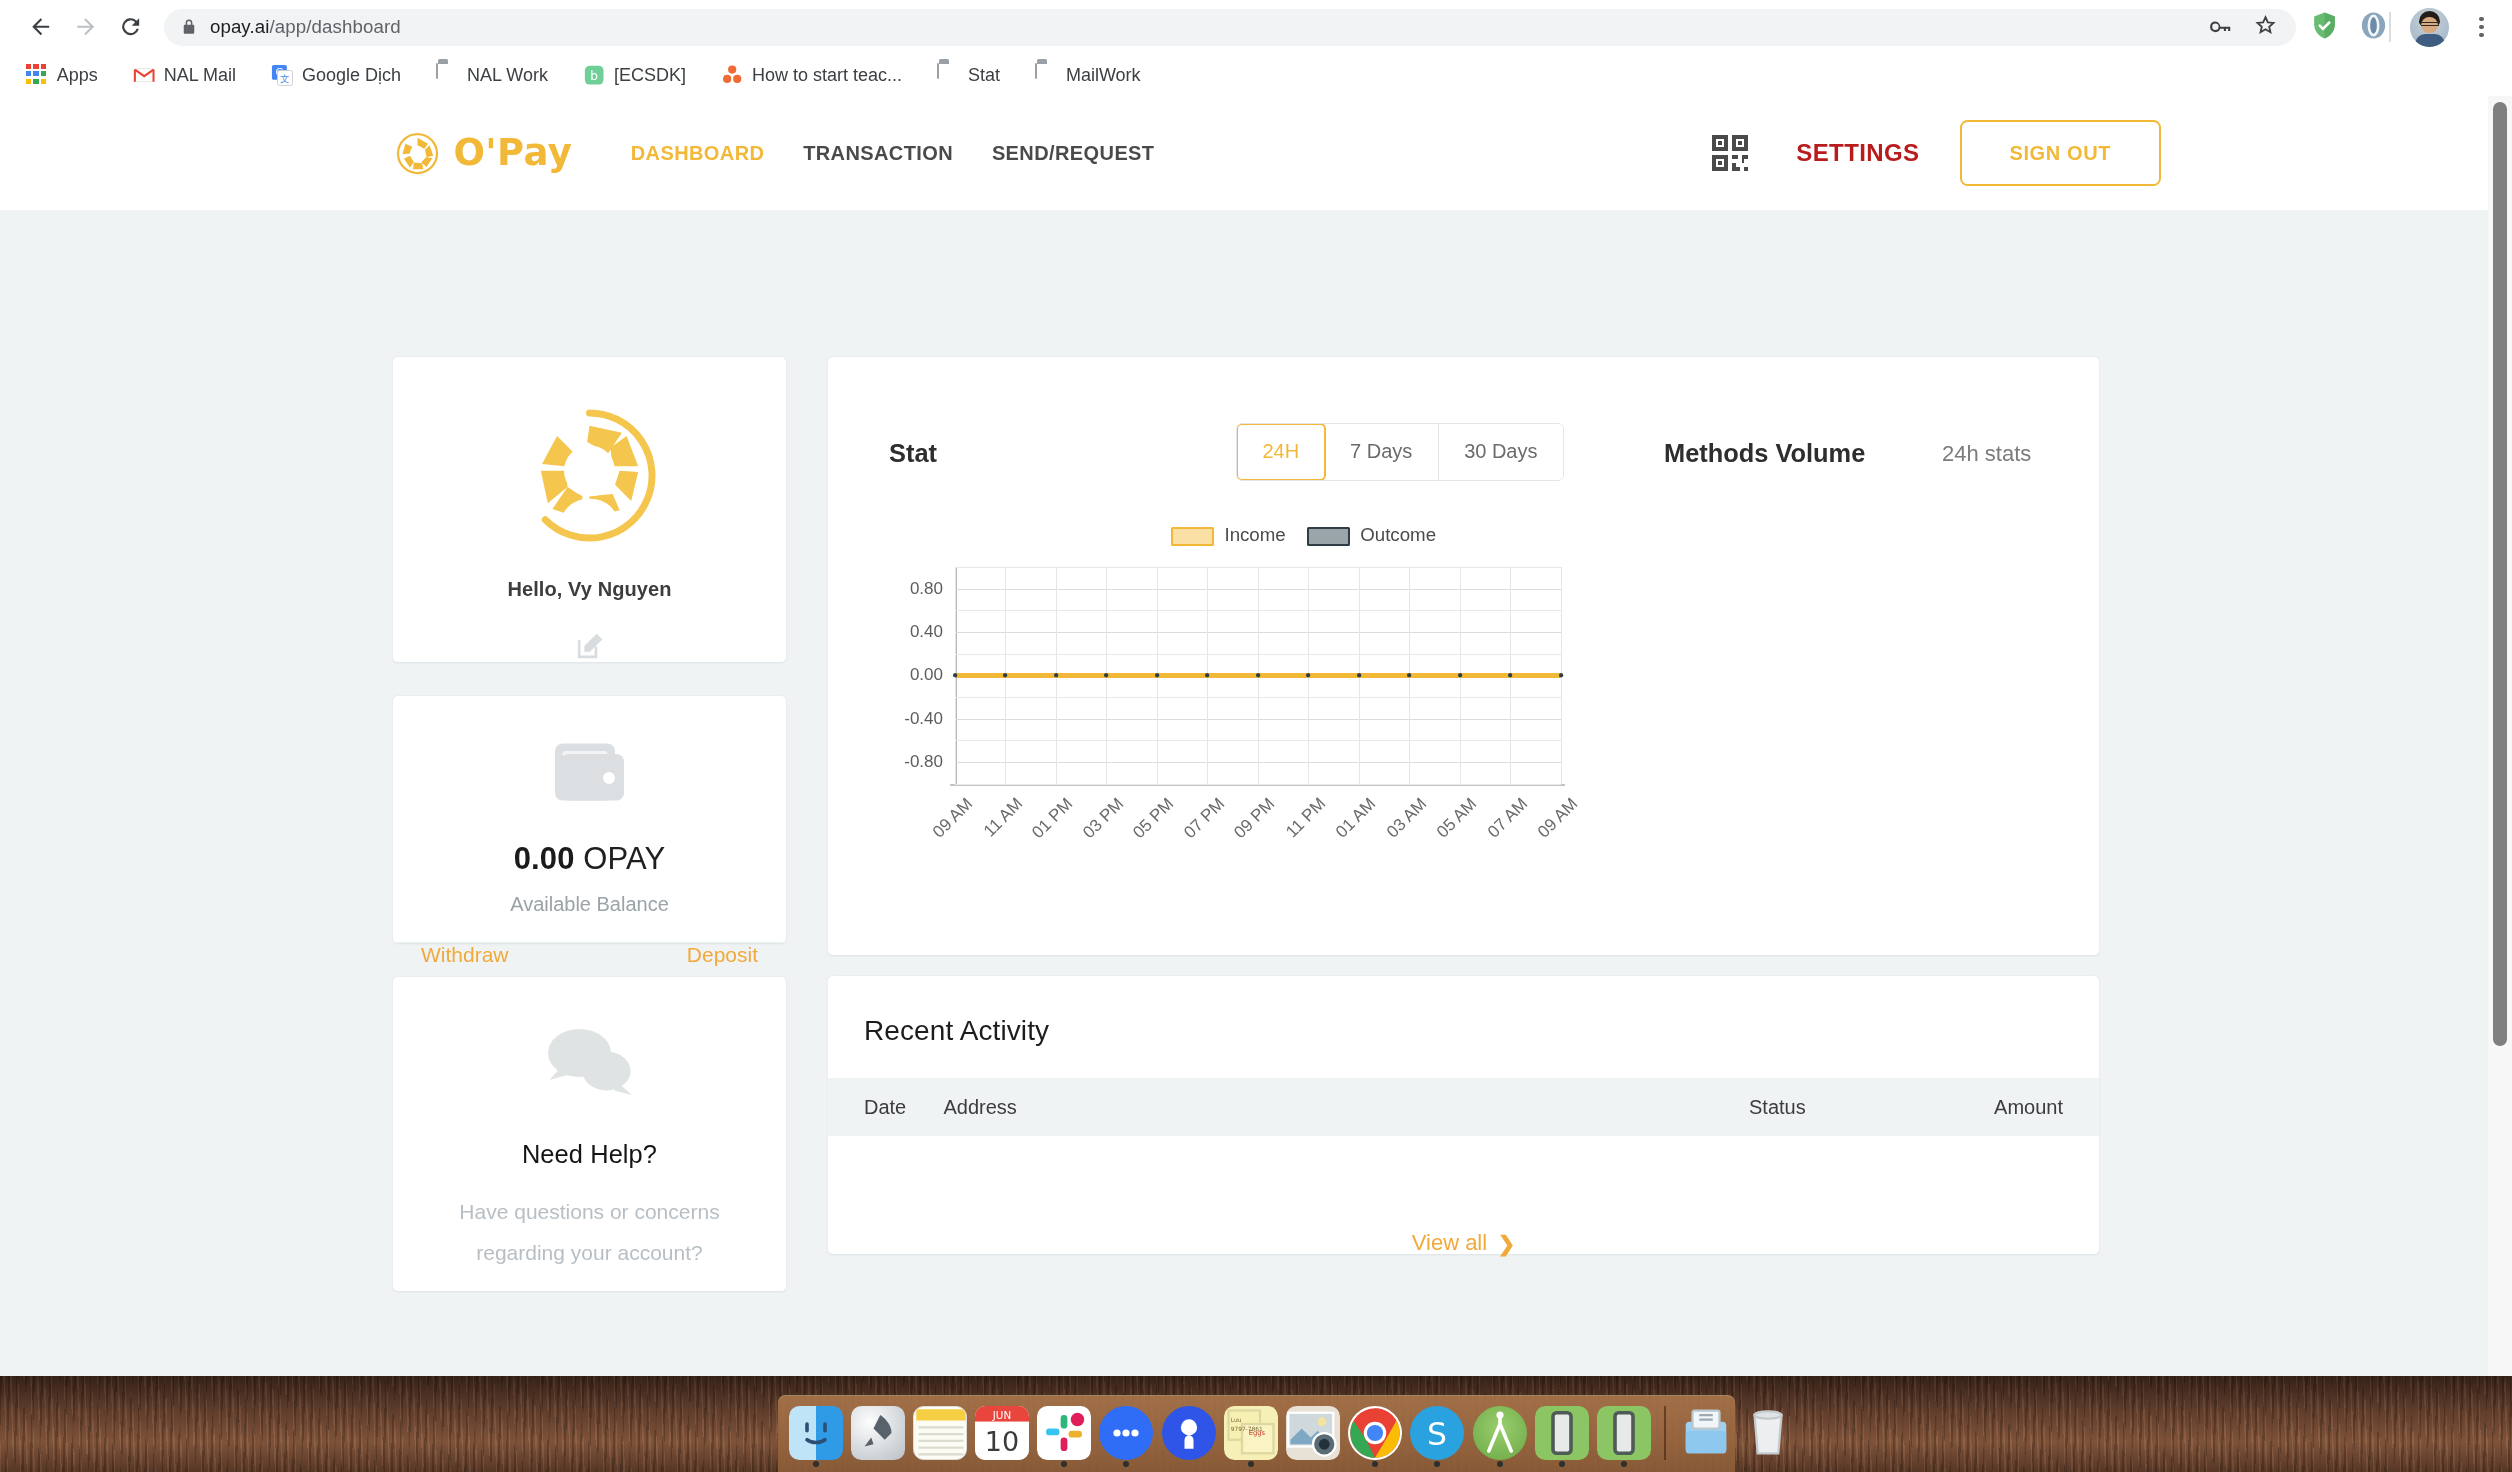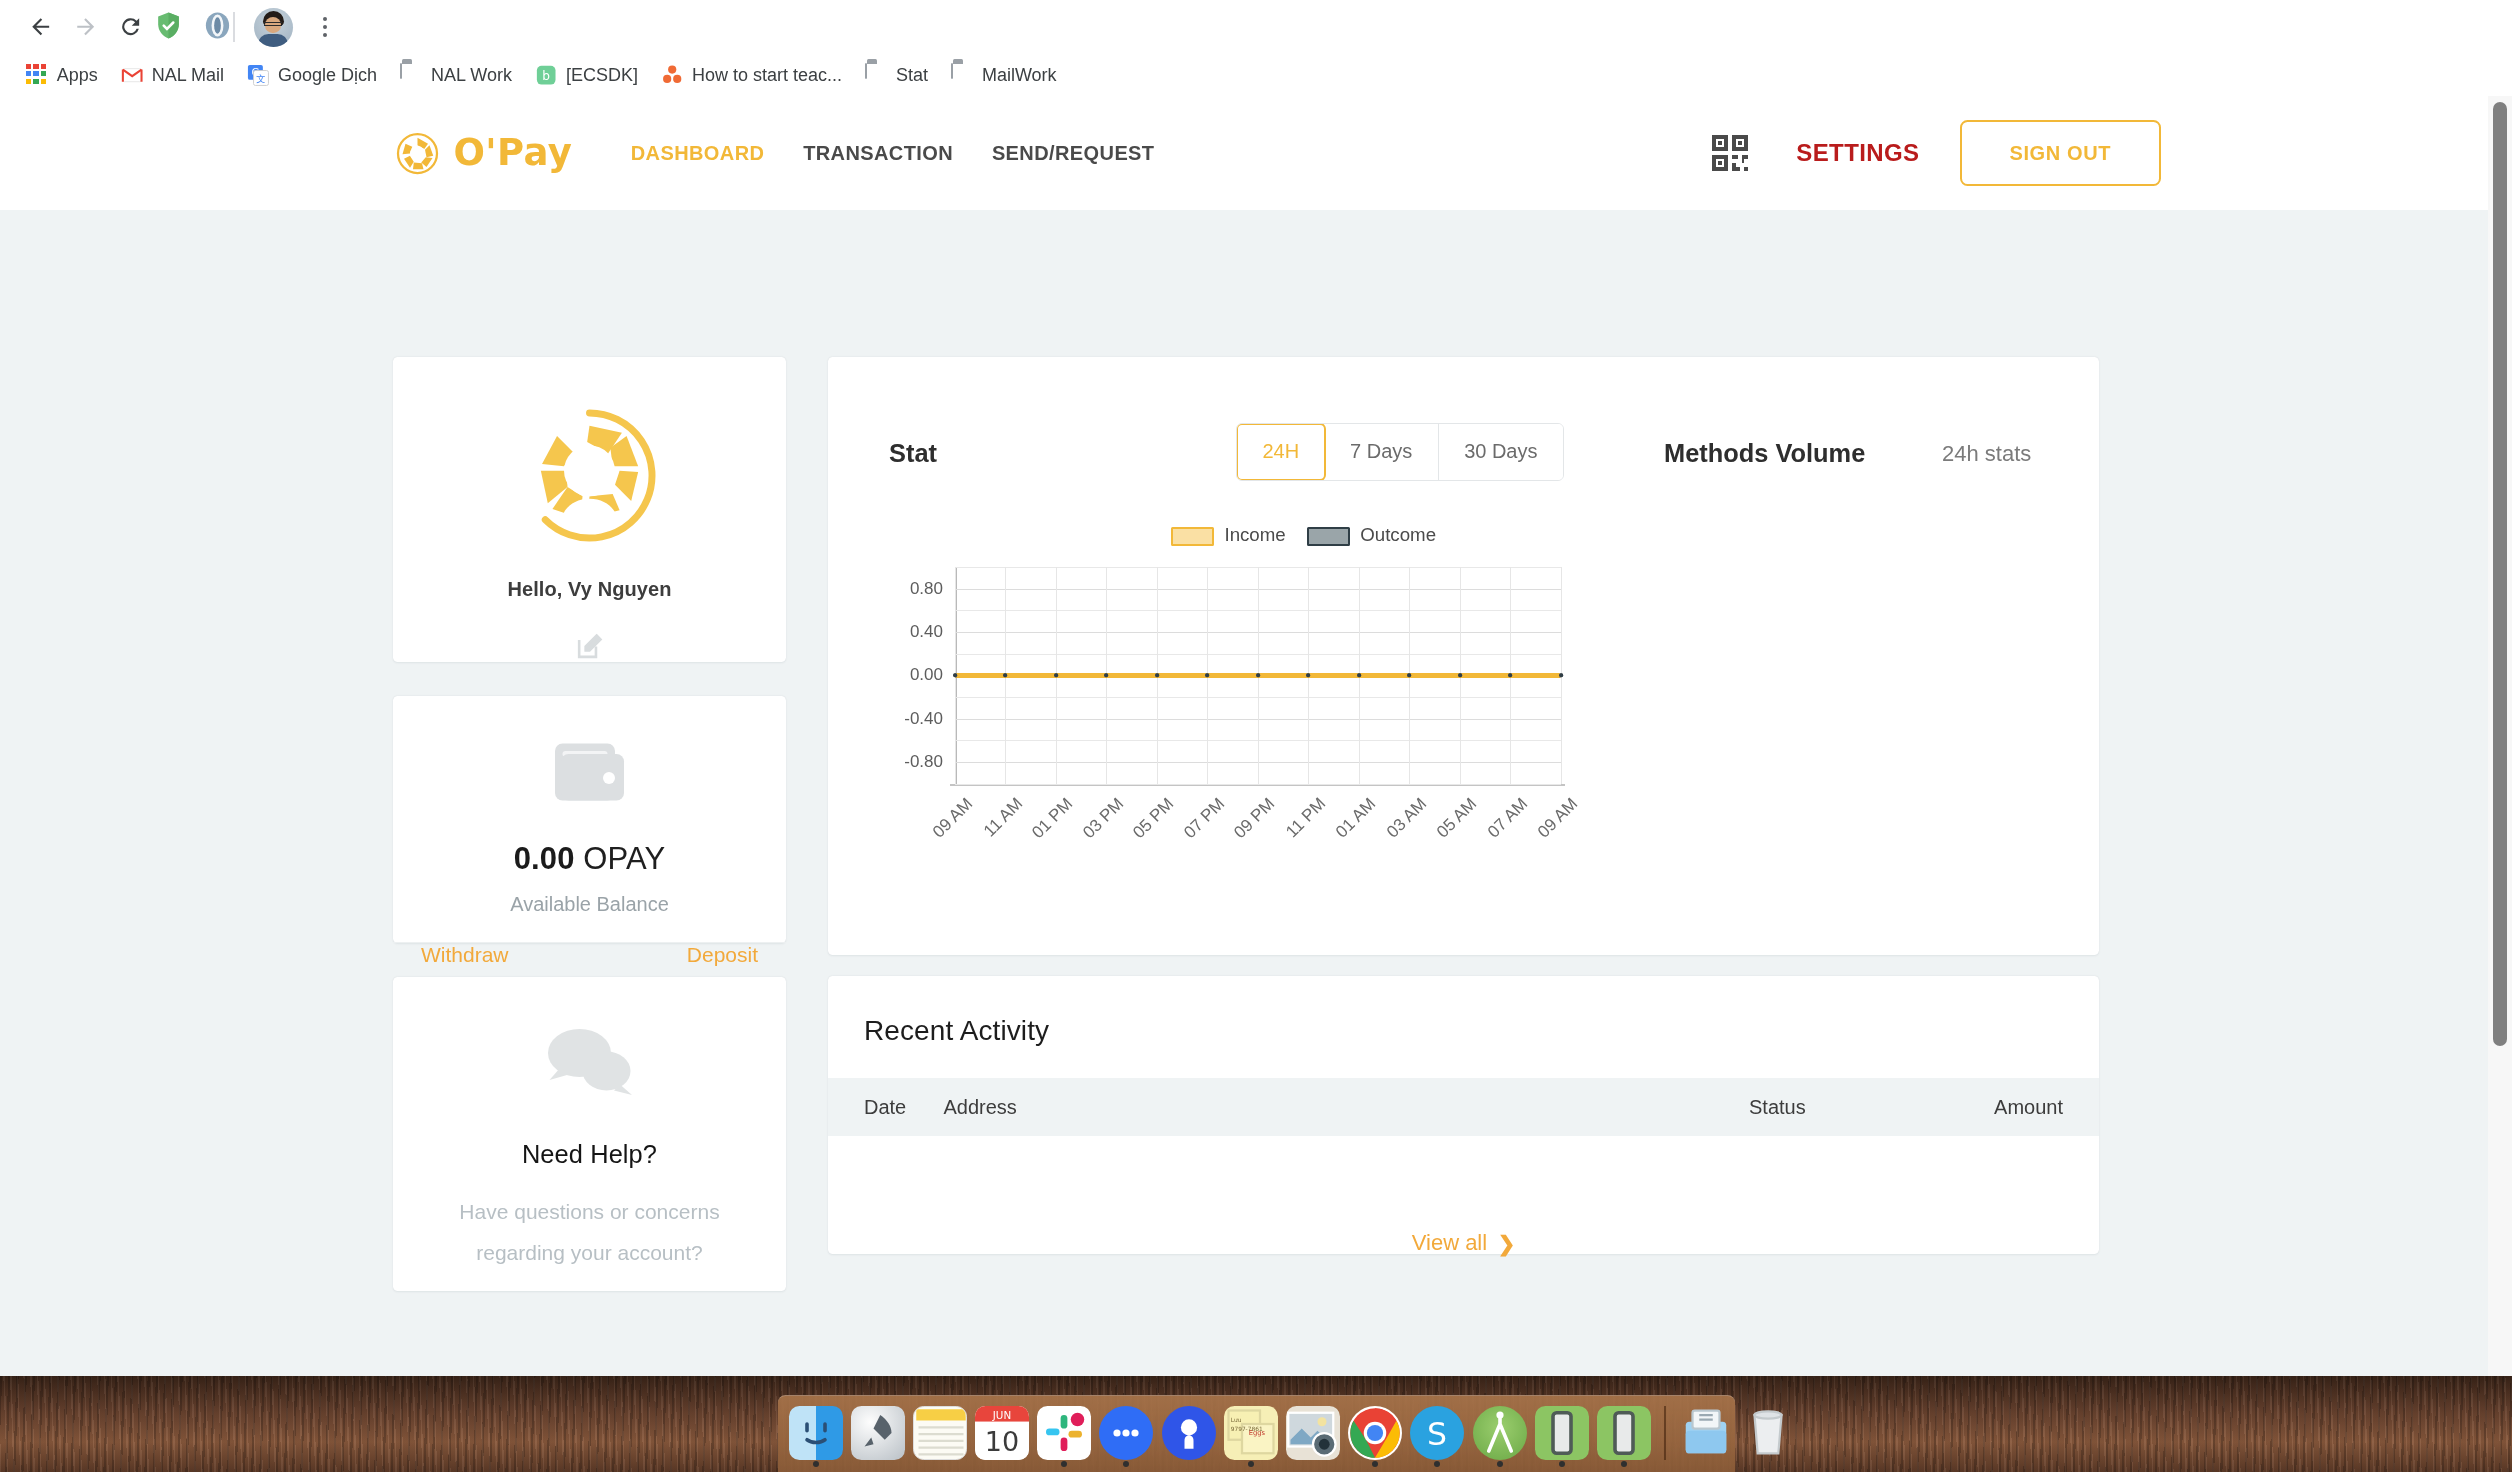--- a/index.html
+++ b/index.html
@@ -58,21 +58,21 @@
   .avatar-chip .body {
     position: absolute; left: 4.5px; bottom: 0; width: 30px; height: 12.7px;
     background: #3f5d80; border-radius: 10.5px 10.5px 0 0;
   }
   .kebab { width: 25.4px; display: flex; flex-direction: column; align-items: center; gap: 3.7px; flex: none; }
   .kebab i { width: 4.5px; height: 4.5px; border-radius: 50%; background: #5f6368; display: block; }
 
   
   .bookmarks {
     position: absolute; top: 54px; left: 0; width: 2512px; height: 42px;
-    display: flex; align-items: center; padding-left: 16.4px; gap: 4px;
+    display: flex; align-items: center; padding-left: 16.4px; gap: 16px;
   }
   .bm {
     display: flex; align-items: center; height: 33px; padding: 0 9.7px;
     border-radius: 4.5px; gap: 8.2px; flex: none;
   }
   .bm-label { font-size: 18px; color: #3c4043; white-space: nowrap; }
   .bm-ico { width: 22.4px; height: 22.4px; flex: none; position: relative; }
   .ico-apps { display: grid; grid-template-columns: repeat(3,5.2px); grid-template-rows: repeat(3,5.2px); gap: 2.2px; }
   .ico-apps span { display: block; width: 5.2px; height: 5.2px; }
 
@@ -289,20 +289,40 @@
         <svg width="25.4" height="25.4" viewBox="0 0 24 24">
             <path d="M4 11h12.2l-5.6-5.6L12 4l8 8-8 8-1.4-1.4 5.6-5.6H4z" fill="#bdc1c6"></path>
           </svg>
       </div>
       <div class="nav-btn">
         <svg width="25.4" height="25.4" viewBox="0 0 24 24">
             <path d="M17.6 6.4A8 8 0 1 0 19.7 14h-2.1a6 6 0 1 1-1.4-6.2L13 11h7V4z" fill="#3c4043"></path>
           </svg>
       </div>
 
+      <div class="omnibox">
+        <span class="omni-lock">
+          <svg width="18" height="18" viewBox="0 0 24 24">
+              <path d="M12 2a4.5 4.5 0 0 0-4.5 4.5V9H6.5A1.5 1.5 0 0 0 5 10.5v9A1.5 1.5 0 0 0 6.5 21h11a1.5 1.5 0 0 0 1.5-1.5v-9A1.5 1.5 0 0 0 17.5 9h-1V6.5A4.5 4.5 0 0 0 12 2zm0 2a2.5 2.5 0 0 1 2.5 2.5V9h-5V6.5A2.5 2.5 0 0 1 12 4z" fill="#5f6368"></path>
+            </svg>
+        </span>
+        <span class="omni-url"><b>opay.ai</b><span>/app/dashboard</span></span>
+        <span class="omni-right">
+          <span>
+            <svg width="25.4" height="25.4" viewBox="0 0 24 24">
+                <path d="M7 10a3 3 0 1 1 0 6 3 3 0 0 1 0-6zm0-2a5 5 0 1 0 4.58 7H15v2h2v-2h2v2h2v-4H11.58A5 5 0 0 0 7 8z" fill="#3c4043"></path>
+              </svg>
+          </span>
+          <span>
+            <svg width="27" height="27" viewBox="0 0 24 24">
+                <path d="M12 4.6l2.1 4.6 5 .5-3.8 3.4 1.1 4.9-4.4-2.6-4.4 2.6 1.1-4.9L4.9 9.7l5-.5z" fill="none" stroke="#3c4043" stroke-width="1.6"></path>
+              </svg>
+          </span>
+        </span>
+      </div>
 
       <div class="ext-icons">
         <span>
           <svg width="31" height="31" viewBox="0 0 24 24">
               <path d="M12 2l8 3v6c0 5-3.4 9.3-8 11-4.6-1.7-8-6-8-11V5z" fill="#68bc71"></path>
               <path d="M12 2l8 3v6c0 5-3.4 9.3-8 11z" fill="#5aae63"></path>
               <path d="M8.3 12.1l2.5 2.5 4.9-4.9" fill="none" stroke="#fff" stroke-width="2" stroke-linecap="round"></path>
             </svg>
         </span>
         <span>

